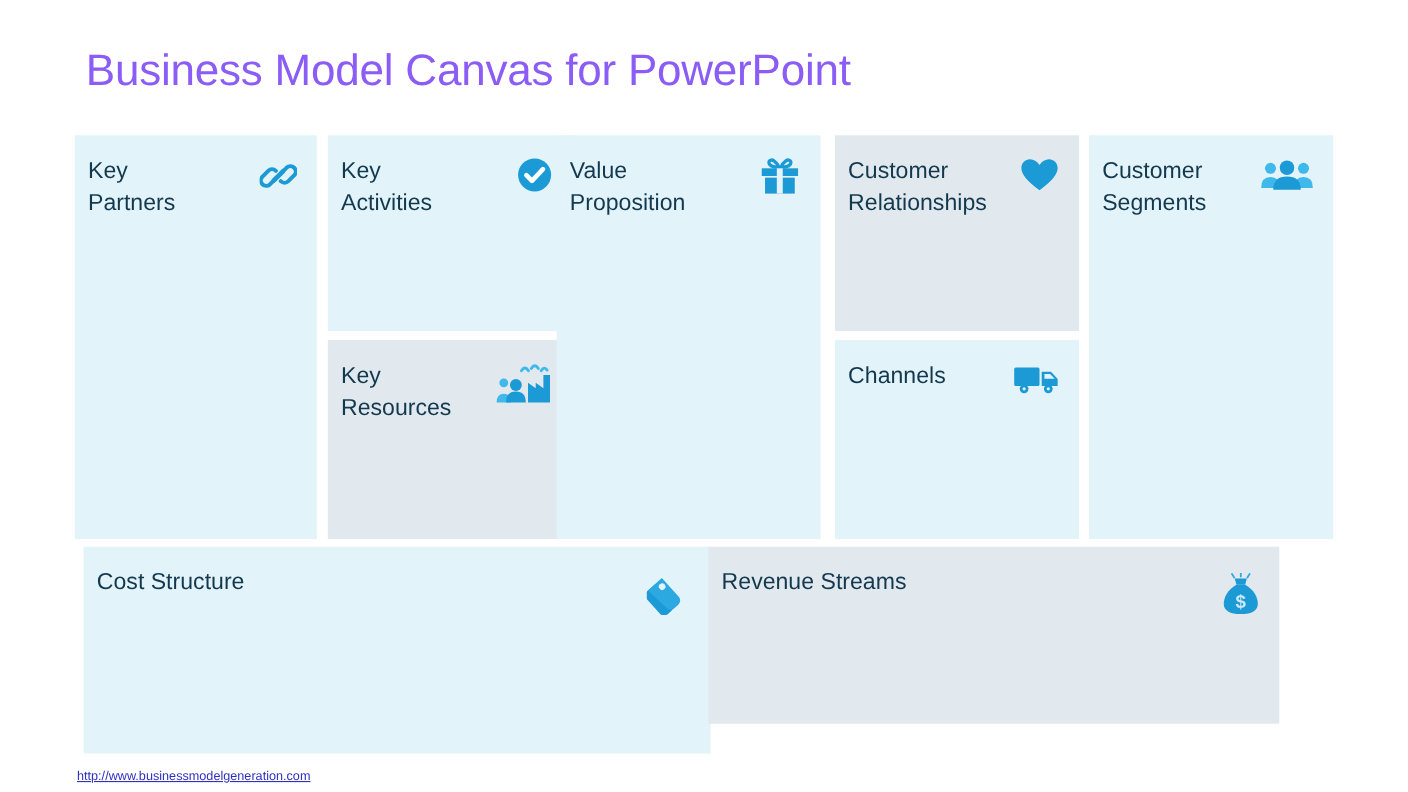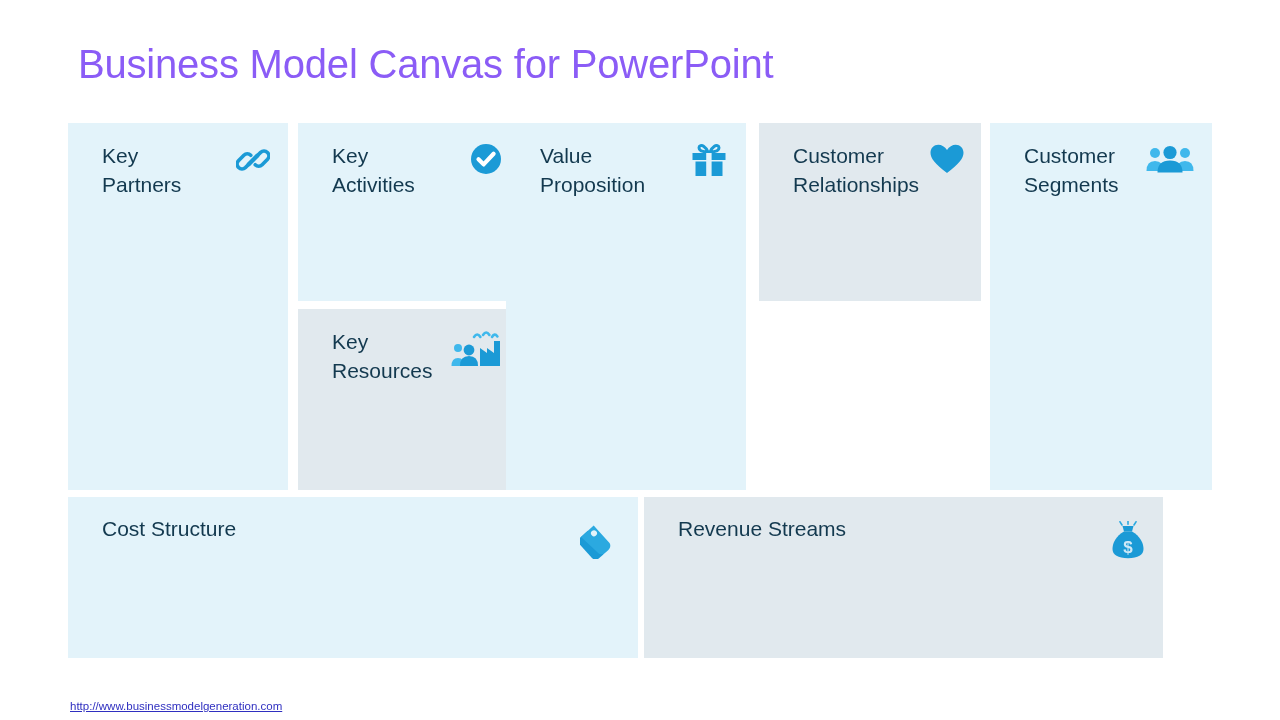--- a/index.html
+++ b/index.html
@@ -30,21 +30,21 @@
     position: absolute;
     left: 68px;
     top: 123px;
     width: 1144px;
     height: 535px;
   }
 
   .block {
     position: absolute;
     box-sizing: border-box;
-    padding: 18px 18px 0 34px;
+    padding: 18px 18px 0 12px;
   }
   .block.shade-a { background: #e3f3fa; }
   .block.shade-b { background: #e1e9ee; }
 
   .block-head {
     display: flex;
     align-items: flex-start;
     justify-content: space-between;
     width: 100%;
   }
@@ -71,21 +71,21 @@
 
   
   
   #blk-key-partners        { left: 0;     top: 0;   width: 220px; height: 367px; }
   #blk-key-activities      { left: 230px; top: 0;   width: 222px; height: 178px; }
   #blk-key-resources       { left: 230px; top: 186px; width: 222px; height: 181px; }
   #blk-value-proposition   { left: 438px; top: 0;   width: 240px; height: 367px; }
   #blk-customer-relations  { left: 691px; top: 0;   width: 222px; height: 178px; }
   #blk-channels            { left: 691px; top: 186px; width: 222px; height: 181px; }
   #blk-customer-segments   { left: 922px; top: 0;   width: 222px; height: 367px; }
-  #blk-cost-structure      { left: 0;     top: 374px; width: 570px; height: 161px; }
+  #blk-cost-structure      { left: 8px;     top: 374px; width: 570px; height: 188px; }
   #blk-revenue-streams     { left: 576px; top: 374px; width: 519px; height: 161px; }
 
   .footer {
     position: absolute;
     left: 70px;
     top: 668px;
     font-family: "Liberation Sans", sans-serif;
     font-size: 11.5px;
     line-height: 16px;
     color: #1a1a1a;
@@ -177,20 +177,36 @@
       <div class="block-label">Customer
 Relationships</div>
       <div class="block-icon">
         <svg width="36" height="32" viewBox="0 0 36 32">
           <path d="M18 30 C6 21 1.5 15.2 1.5 9.8 C1.5 5 5.1 1.8 9.3 1.8 C12.6 1.8 15.9 3.8 18 7 C20.1 3.8 23.4 1.8 26.7 1.8 C30.9 1.8 34.5 5 34.5 9.8 C34.5 15.2 30 21 18 30 Z" fill="#1b9ad6"></path>
         </svg>
       </div>
     </div>
   </div>
 
+  <div class="block shade-a" id="blk-channels">
+    <div class="block-head">
+      <div class="block-label">Channels</div>
+      <div class="block-icon">
+        <svg width="42" height="32" viewBox="0 0 42 32">
+          <rect x="1" y="5" width="23" height="17" rx="1.5" fill="#1b9ad6"></rect>
+          <path d="M26 9 L34.5 9 L40.5 15.5 L40.5 22 L26 22 Z" fill="#1b9ad6"></path>
+          <path d="M28.5 11 L33.6 11 L37.8 15.4 L28.5 15.4 Z" fill="#e3f3fa"></path>
+          <circle cx="10" cy="24.5" r="4" fill="#1b9ad6"></circle>
+          <circle cx="32" cy="24.5" r="4" fill="#1b9ad6"></circle>
+          <circle cx="10" cy="24.5" r="1.4" fill="#e3f3fa"></circle>
+          <circle cx="32" cy="24.5" r="1.4" fill="#e3f3fa"></circle>
+        </svg>
+      </div>
+    </div>
+  </div>
 
   <div class="block shade-a" id="blk-customer-segments">
     <div class="block-head">
       <div class="block-label">Customer
 Segments</div>
       <div class="block-icon">
         <svg width="48" height="32" viewBox="0 0 48 32">
           <circle cx="9" cy="10" r="5" fill="#3fb8ec"></circle>
           <path d="M0.5 28 q0 -10 8.5 -10 q8.5 0 8.5 10 Z" fill="#3fb8ec"></path>
           <circle cx="39" cy="10" r="5" fill="#3fb8ec"></circle>

